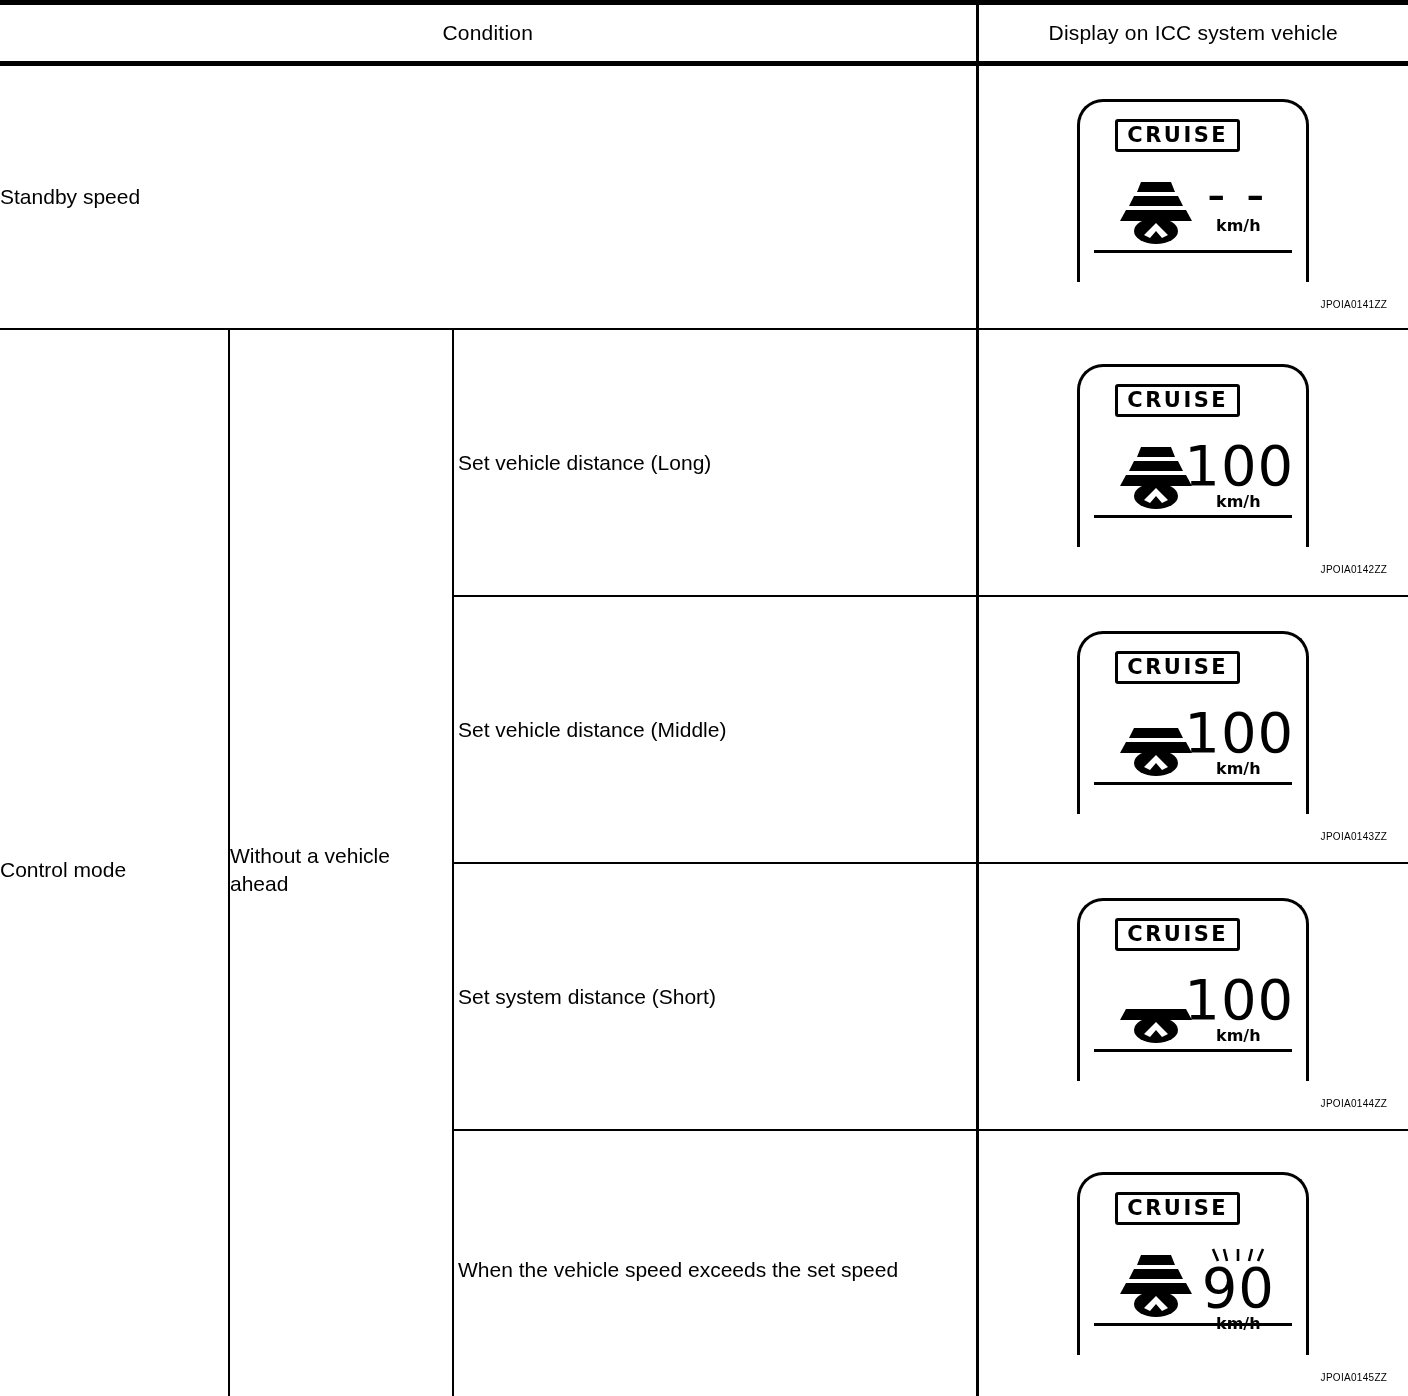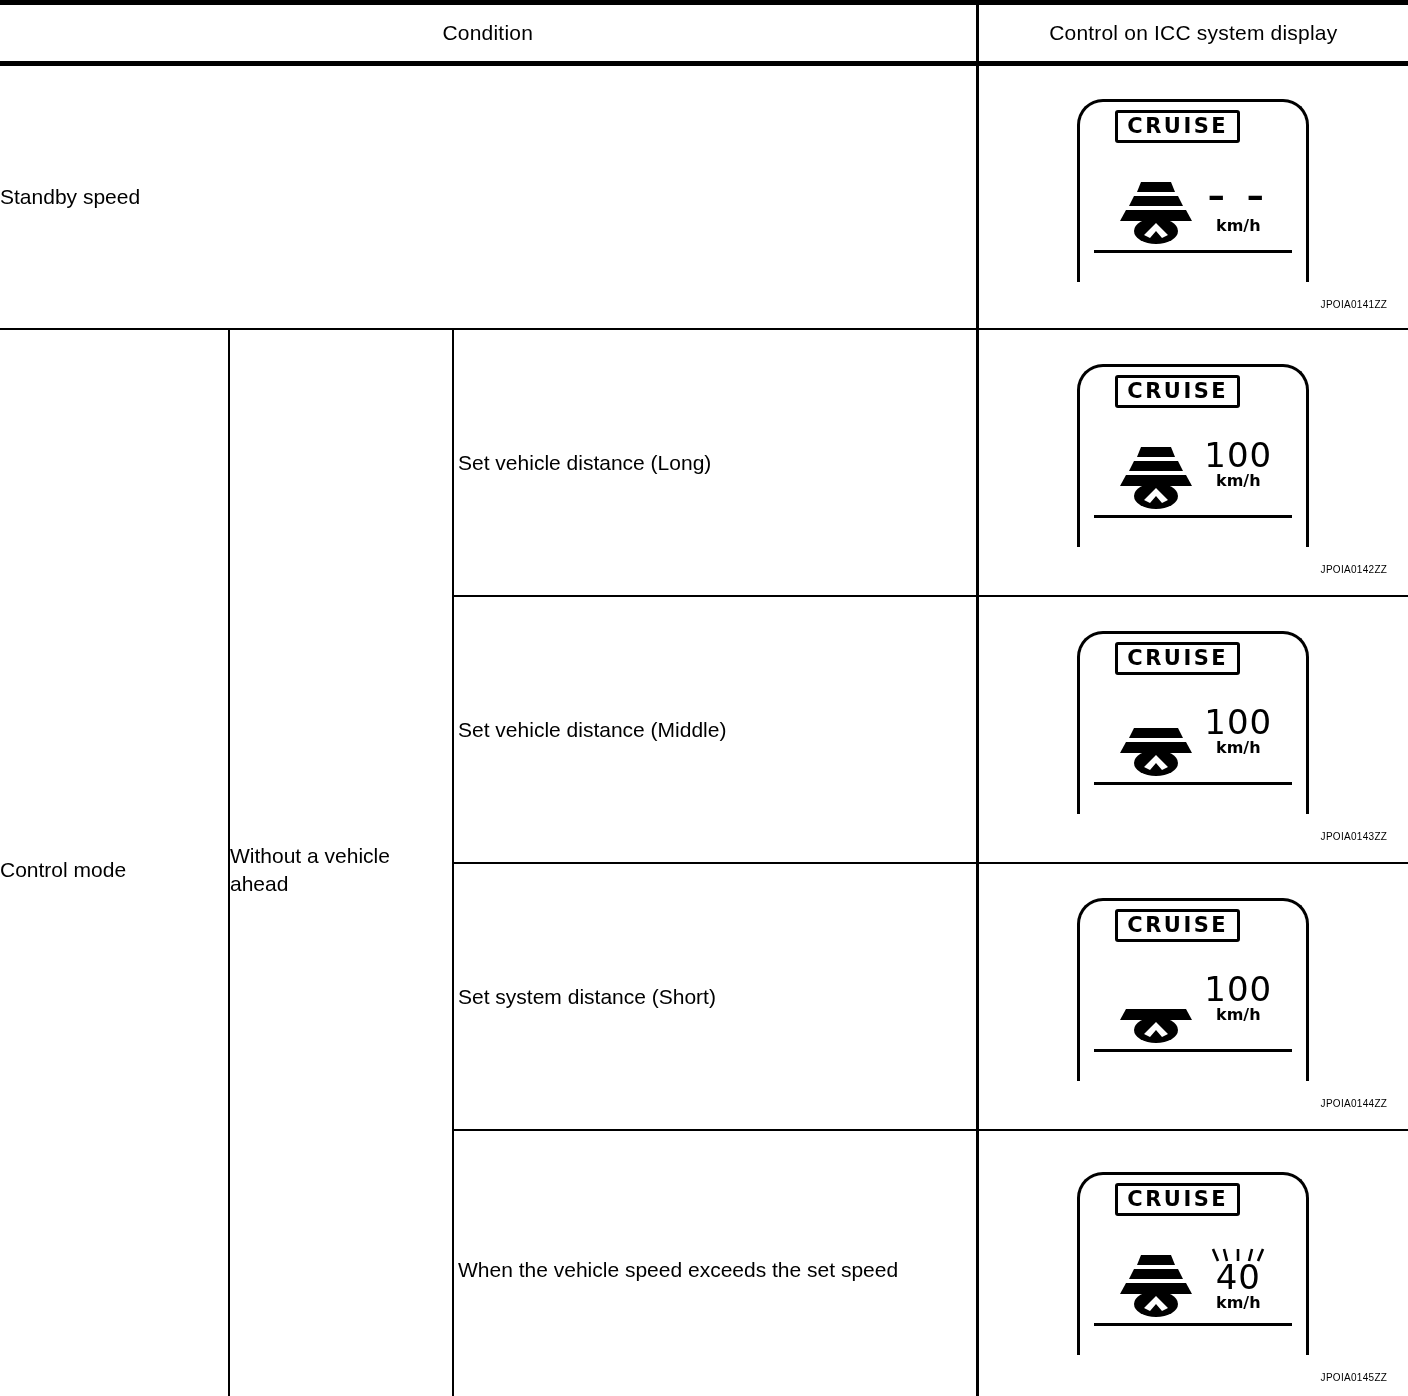--- a/index.html
+++ b/index.html
@@ -81,21 +81,21 @@
     height: 183px;
     margin: 0 auto;
     box-sizing: border-box;
     border: 3px solid #000;
     border-bottom: none;
     border-radius: 26px 26px 0 0;
   }
 
   .cruise-badge {
     position: absolute;
-    top: 8px;
+    top: 17px;
     left: 35px;
     border: 3px solid #000;
     border-radius: 3px;
     padding: 2px 9px 3px 9px;
     font-size: 21px;
     font-weight: bold;
     letter-spacing: 2.5px;
     line-height: 1.05;
     font-family: "DejaVu Sans", sans-serif;
     background: #fff;
@@ -118,21 +118,21 @@
     top: 72px;
     width: 108px;
     text-align: center;
   }
   .speed-flash {
     height: 16px;
     margin-bottom: -2px;
   }
   .speed-flash svg { display: block; margin: 0 auto; }
   .speed-value {
-    font-size: 34px;
+    font-size: 56px;
     font-family: "DejaVu Sans", sans-serif;
     line-height: 0.95;
     letter-spacing: 1px;
     white-space: nowrap;
   }
   .speed-value.dashes {
     font-size: 34px;
     letter-spacing: 5px;
     line-height: 1.25;
     font-weight: bold;
@@ -179,21 +179,21 @@
     <colgroup>
       <col style="width:229px">
       <col style="width:224px">
       <col style="width:524px">
       <col style="width:431px">
     </colgroup>
 
     <thead>
       <tr>
         <th class="hdr-cell rule-top rule-bottom" colspan="3">Condition</th>
-        <th class="hdr-cell rule-top rule-bottom vline-thick-l">Control on ICC system display</th>
+        <th class="hdr-cell rule-top rule-bottom vline-thick-l">Display on ICC system vehicle</th>
       </tr>
     </thead>
 
     <tbody>
 
       <tr>
         <td class="label-cell rule-thin-b" colspan="3" style="height:262px;">Standby speed</td>
         <td class="disp-cell rule-thin-b vline-thick-l">
           <div class="fig-box">
             <div class="icc-panel">
@@ -337,21 +337,21 @@
                   <svg width="62" height="16" viewBox="0 0 62 16" aria-hidden="true">
                     <g stroke="#000" stroke-width="2.6" stroke-linecap="butt">
                       <line x1="6" y1="2" x2="11" y2="14"></line>
                       <line x1="17" y1="2" x2="20" y2="14"></line>
                       <line x1="31" y1="2" x2="31" y2="14"></line>
                       <line x1="45" y1="2" x2="42" y2="14"></line>
                       <line x1="56" y1="2" x2="51" y2="14"></line>
                     </g>
                   </svg>
                 </div>
-                <div class="speed-value">40</div>
+                <div class="speed-value">90</div>
                 <div class="speed-unit">km/h</div>
               </div>
 
               <div class="panel-sep"></div>
             </div>
           </div>
           <div class="fig-code-row">
             <div class="fig-code">JPOIA0145ZZ</div>
           </div>
         </td>

